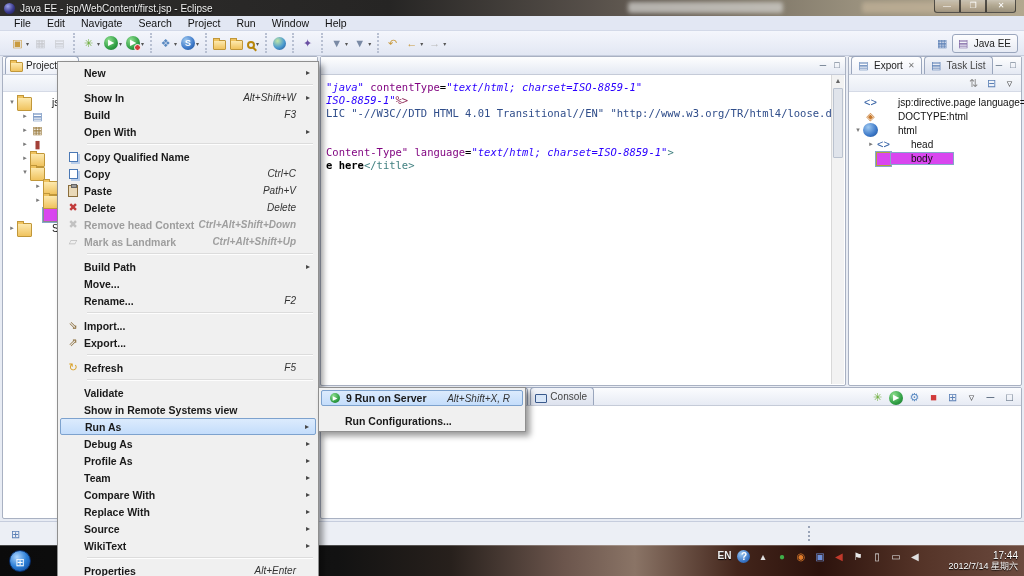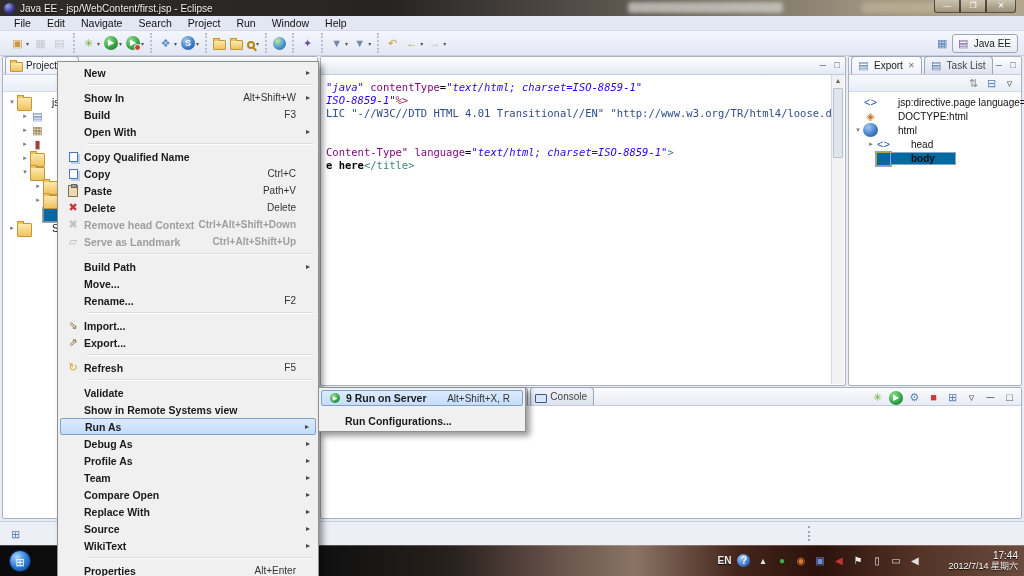--- a/index.html
+++ b/index.html
@@ -93,21 +93,21 @@
   .head-btns span { width:10px; text-align:center; }
 
   .view-toolbar { height:17px; background:linear-gradient(#f7f9fc,#e9edf5); border-bottom:1px solid #d5dae6;
     display:flex; justify-content:flex-end; align-items:center; gap:3px; padding-right:4px; }
 
   .tree { padding-top:3px; }
   .tree-row { display:flex; align-items:center; height:14px; font-size:10px; color:#111; white-space:nowrap; }
   .tree-row .twisty { width:10px; font-size:7px; color:#7a7a7a; text-align:center; flex:none; }
   .tree-row .icn { width:15px; height:14px; line-height:14px; flex:none; display:flex; justify-content:center; }
   .tree-row .t-label { padding:0 20px; }
-  .tree-row.selected .t-label, .tree-row.selected .icn { background:#0369a1; outline:1px solid #86a7c9;font-weight:bold; }
+  .tree-row.selected .t-label, .tree-row.selected .icn { background:#d946ef; outline:1px solid #86a7c9; }
 
   
   .code { position:absolute; left:2px; top:18px; right:14px; bottom:0; padding:6px 0 0 3px; overflow:hidden;
     font-family:"DejaVu Sans Mono",monospace; font-size:10.5px; }
   .code-line { height:13px; line-height:13px; white-space:pre; }
   .c-str  { color:#2a00ff; font-style:italic; }
   .c-attr { color:#7f007f; }
   .c-plain{ color:#000; }
   .c-jsp  { color:#8b2252; }
   .c-doctype { color:#2f4d8a; }
@@ -122,21 +122,21 @@
     display:flex; align-items:flex-end; padding-left:180px; position:relative; }
   .console-toolbar { position:absolute; right:4px; top:2px; display:flex; align-items:center; gap:4px; }
   .console-body { position:absolute; left:1px; right:1px; top:19px; bottom:1px; background:#fff; }
 
   
   .ctx-menu { position:absolute; left:57px; top:61px; width:262px; background:#f0f0f0;
     border:1px solid #8f8f8f; box-shadow:4px 4px 6px rgba(0,0,0,.4); padding:2px; z-index:100; }
   .menu-item { display:flex; align-items:center; height:17px; padding:0 2px; font-size:10.5px; color:#1a1a1a; }
   .menu-item .mi-icon { width:22px; flex:none; display:flex; justify-content:center; }
   .menu-item .mi-label { flex:1; font-weight:600; white-space:nowrap; }
-  .menu-item .mi-shortcut { font-size:10px; color:#333; margin-right:10px; white-space:nowrap; }
+  .menu-item .mi-shortcut { font-size:10px; color:#333; margin-right:10px; white-space:nowrap;font-style:italic; }
   .menu-item .mi-arrow { width:8px; font-size:8px; color:#444; }
   .menu-item.disabled .mi-label, .menu-item.disabled .mi-shortcut { color:#9e9e9e; font-weight:600; }
   .menu-item.highlighted { background:linear-gradient(#dcebfd,#c4ddfb); border:1px solid #7da2ce;
     border-radius:2px; height:17px; }
   .menu-sep { border-top:1px solid #dcdcdc; border-bottom:1px solid #fdfdfd; margin:3px 3px 3px 27px; }
 
   .sub-menu { position:absolute; left:318px; top:387px; width:208px; background:#f0f0f0;
     border:1px solid #8f8f8f; box-shadow:4px 4px 6px rgba(0,0,0,.4); padding:2px; z-index:110; }
   .sub-menu .menu-item { height:16px; }
   .sub-menu .gap { height:7px; }
@@ -159,21 +159,21 @@
     color:#fff; font-size:11px; line-height:22px; }
   .css-ie { color:#4da6e8; font-size:17px; font-weight:bold; font-style:italic; font-family:"Liberation Serif",serif; line-height:22px; }
   .css-eclipse { width:19px; height:19px; border-radius:50%;
     background:radial-gradient(circle at 40% 32%,#9aa0e8,#3b3a8f 55%,#15133f); }
   .css-chrome { width:18px; height:18px; border-radius:50%; position:relative;
     background:conic-gradient(#ea4335 0 33%,#fbbc05 33% 66%,#34a853 66% 100%); }
   .css-chrome::after { content:""; position:absolute; left:5px; top:5px; width:8px; height:8px;
     background:#4285f4; border:1.5px solid #fff; border-radius:50%; }
   .css-word { width:17px; height:20px; background:#fff; border:1px solid #8aa0c0; color:#2b579a;
     font-weight:bold; font-size:11px; line-height:20px; }
-  .tray { margin-left:auto; display:flex; align-items:center; gap:6px; padding-right:6px; }
+  .tray { margin-left:auto; display:flex; align-items:flex-start; gap:6px; padding-right:6px; }
   .tray-lang { color:#f0f0f0; font-size:10px; font-weight:bold; text-shadow:0 1px 1px #000; }
   .tray .icn { width:13px; height:13px; line-height:13px; font-size:10px; }
   .clock { text-align:right; color:#fff; font-size:10px; line-height:11px; text-shadow:0 1px 1px #000; margin-left:21px; }
   .clock .date { font-size:9px; }
 </style>
 </head>
 <body>
 
 <div id="desktop">
   <div id="window">
@@ -526,21 +526,21 @@
           <span class="icn" style="color: rgb(194, 194, 194);">✖</span>
         </span>
         <span class="mi-label">Remove head Context</span>
         <span class="mi-shortcut">Ctrl+Alt+Shift+Down</span>
         <span class="mi-arrow"></span>
       </div>
       <div class="menu-item disabled">
         <span class="mi-icon">
           <span class="icn" style="color: rgb(188, 188, 188);">▱</span>
         </span>
-        <span class="mi-label">Serve as Landmark</span>
+        <span class="mi-label">Mark as Landmark</span>
         <span class="mi-shortcut">Ctrl+Alt+Shift+Up</span>
         <span class="mi-arrow"></span>
       </div>
       <div class="menu-sep"></div>
       <div class="menu-item">
         <span class="mi-icon"></span>
         <span class="mi-label">Build Path</span>
         <span class="mi-shortcut"></span>
         <span class="mi-arrow">▸</span>
       </div>
@@ -614,21 +614,21 @@
         <span class="mi-arrow">▸</span>
       </div>
       <div class="menu-item">
         <span class="mi-icon"></span>
         <span class="mi-label">Team</span>
         <span class="mi-shortcut"></span>
         <span class="mi-arrow">▸</span>
       </div>
       <div class="menu-item">
         <span class="mi-icon"></span>
-        <span class="mi-label">Compare Open</span>
+        <span class="mi-label">Compare With</span>
         <span class="mi-shortcut"></span>
         <span class="mi-arrow">▸</span>
       </div>
       <div class="menu-item">
         <span class="mi-icon"></span>
         <span class="mi-label">Replace With</span>
         <span class="mi-shortcut"></span>
         <span class="mi-arrow">▸</span>
       </div>
       <div class="menu-item">

